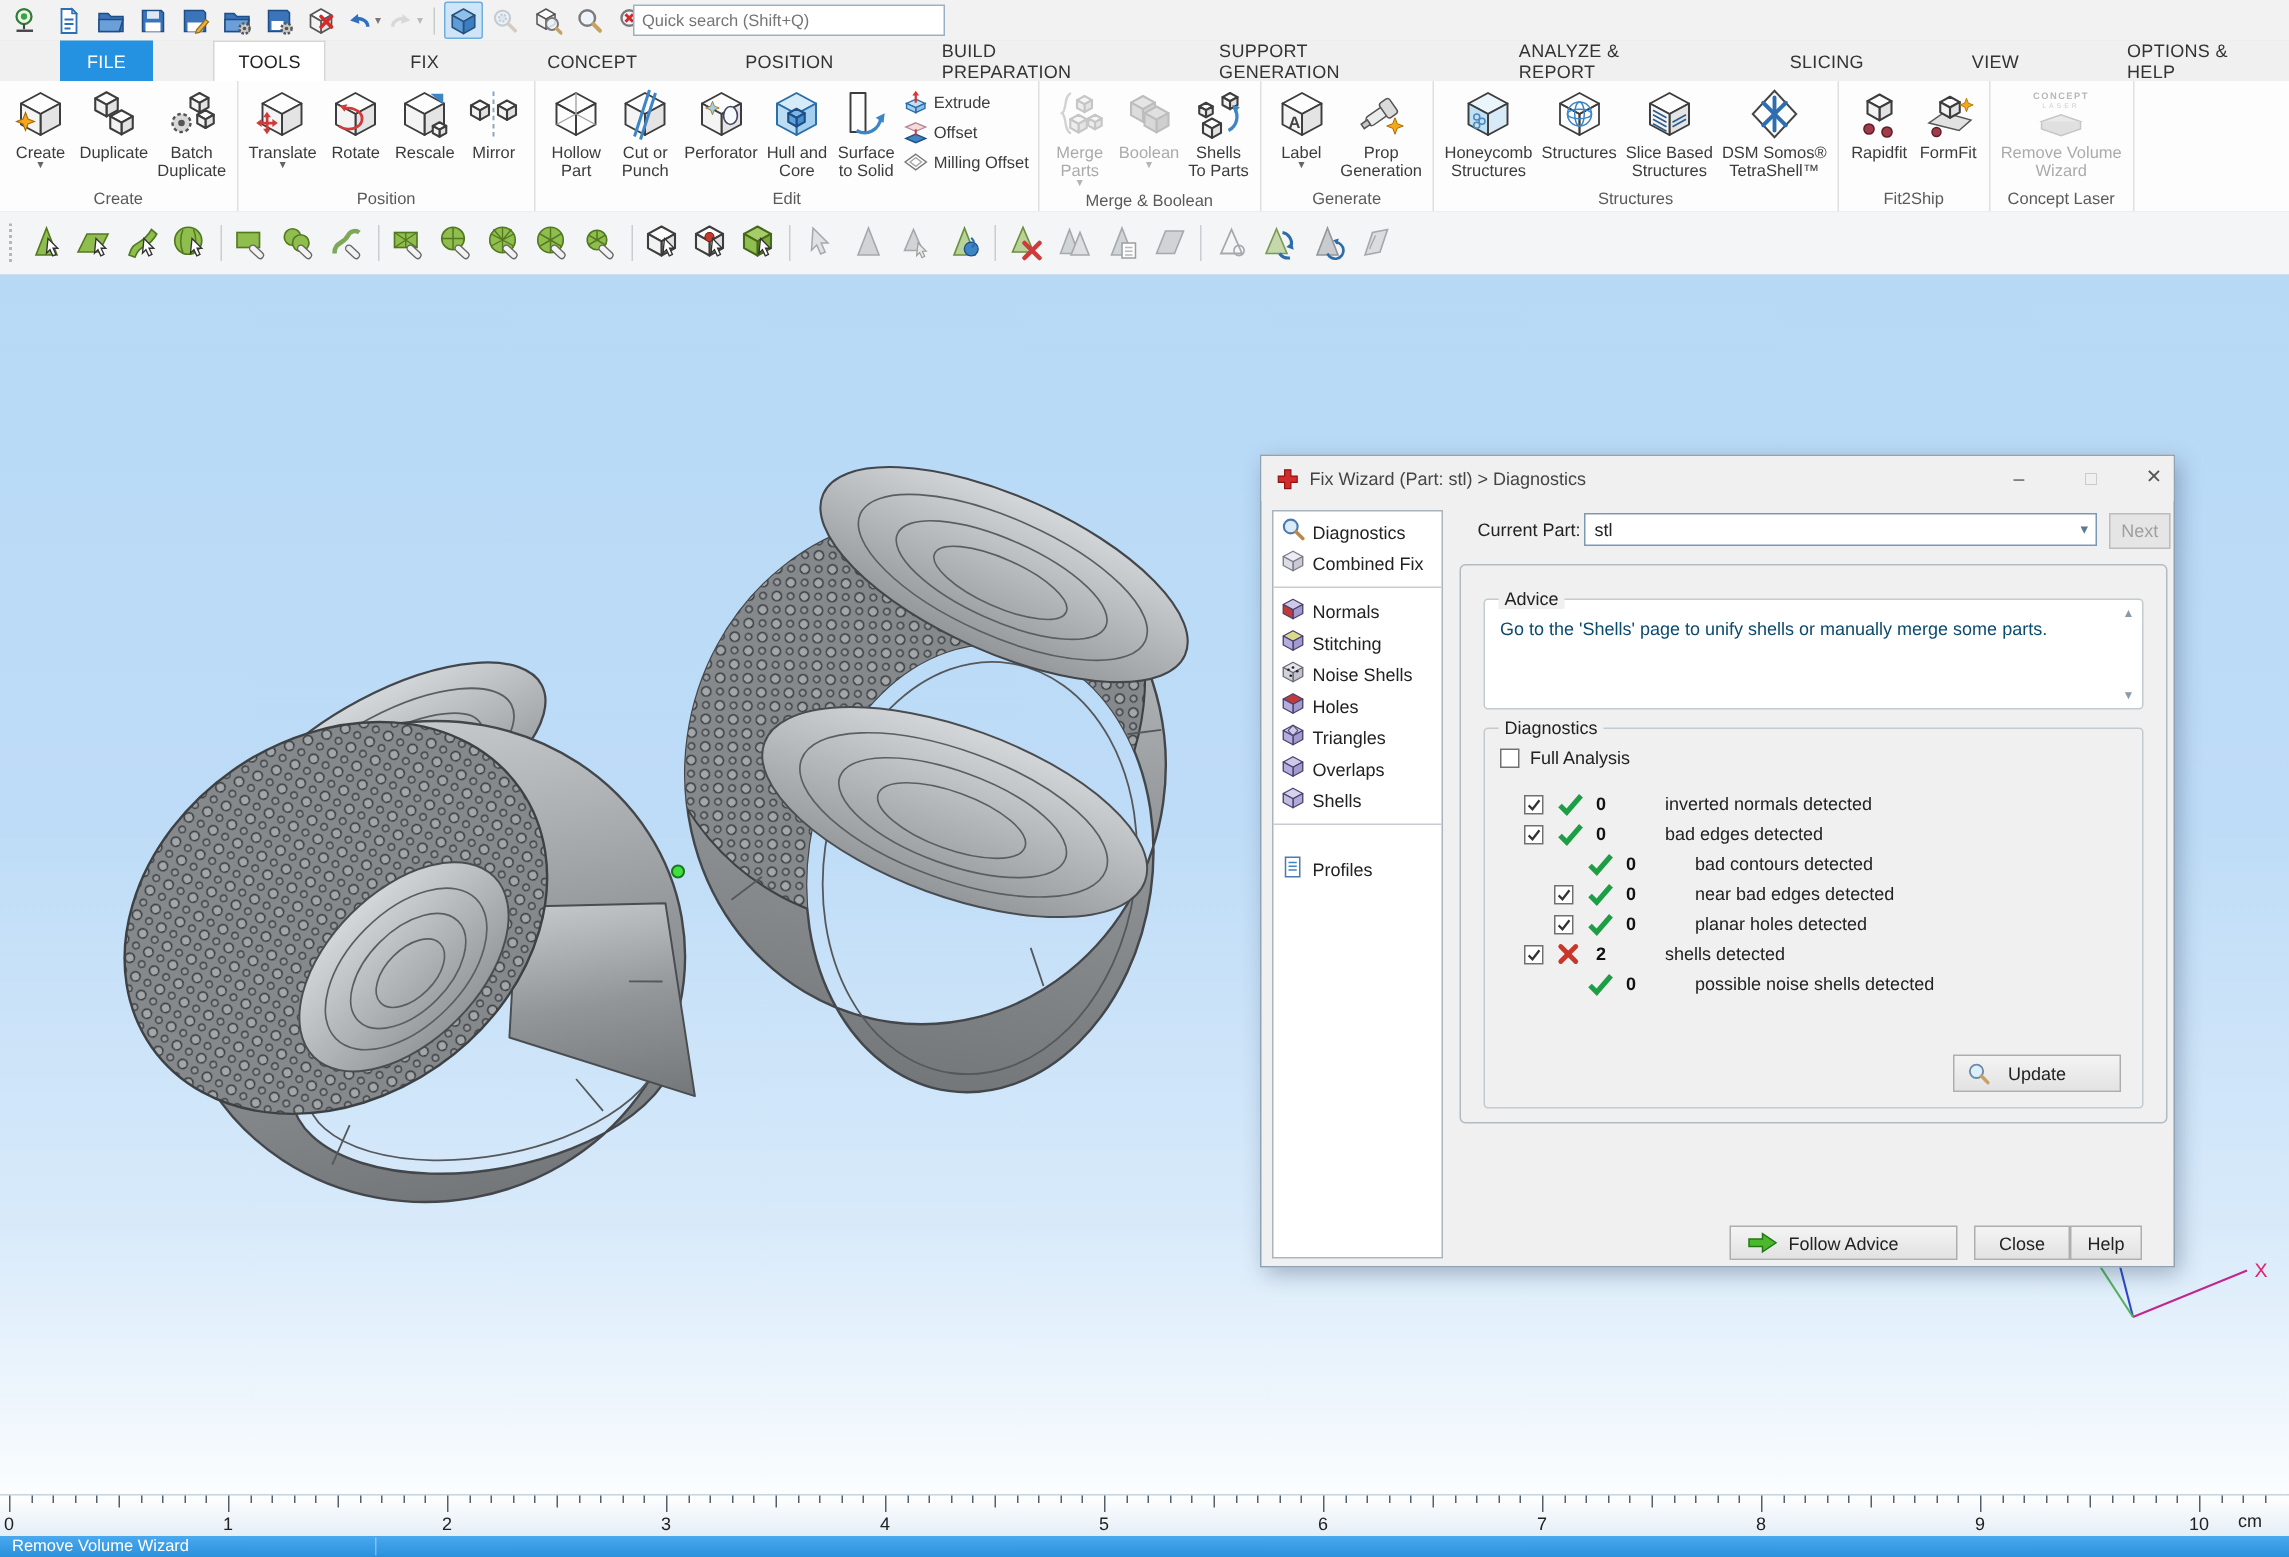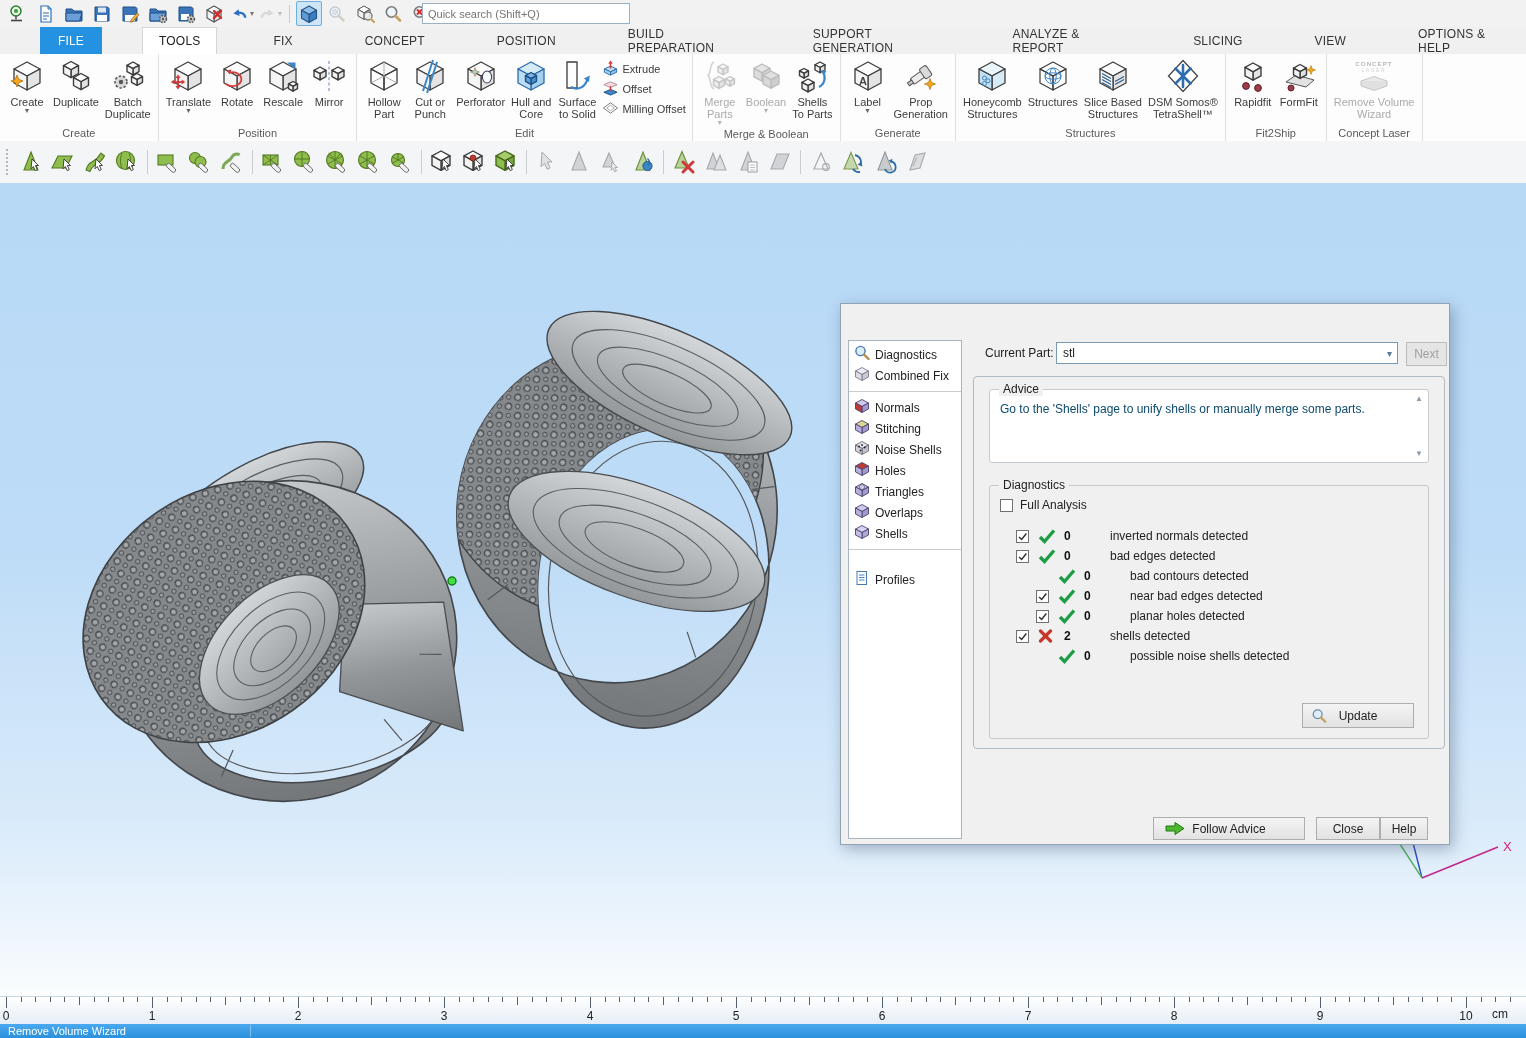--- a/index.html
+++ b/index.html
@@ -69,21 +69,21 @@
   .sb-item svg{margin-right:5px;flex:none;}
   .sb-sep{height:1px;background:#c8ccd0;margin:5px 0;}
   .sb-gap{height:14px;}
   #cp-label{position:absolute;left:144px;top:42px;font-size:12px;color:#222;}
   #cp-select{position:absolute;left:215px;top:38px;width:342px;height:22px;background:#fff;border:1px solid #7a99b5;box-sizing:border-box;font-size:12px;color:#222;display:flex;align-items:center;padding-left:6px;}
   #cp-chevron{position:absolute;right:5px;color:#5a7a95;font-size:10px;}
   #btn-next{position:absolute;left:565px;top:38px;width:39px;height:22px;background:#e5e5e5;border:1px solid #bcbcbc;color:#9f9f9f;font-size:12px;display:flex;align-items:center;justify-content:center;}
   #dlg-panel{position:absolute;left:132px;top:72px;width:472px;height:373px;border:1px solid #b2bac2;border-radius:4px;box-sizing:border-box;}
   .groupbox{position:absolute;border:1px solid #c3cad0;border-radius:3px;}
   .gb-legend{position:absolute;top:-8px;left:9px;background:#f0f0f0;padding:0 4px;font-size:12px;color:#222;}
-  #gb-advice{left:15px;top:12px;width:438px;height:72px;background:#fff;}
+  #gb-advice{left:15px;top:22px;width:438px;height:72px;background:#fff;}
   #gb-advice .gb-legend{background:#f0f0f0;}
   #advice-text{position:absolute;left:10px;top:12px;right:24px;font-size:12px;color:#0c4a6e;}
   #advice-scroll{position:absolute;right:2px;top:4px;bottom:4px;width:14px;display:flex;flex-direction:column;justify-content:space-between;align-items:center;color:#8a9aa8;font-size:8px;}
   #gb-diag{left:15px;top:108px;width:438px;height:252px;}
   #full-analysis{position:absolute;left:10px;top:12px;display:flex;align-items:center;font-size:12px;color:#222;}
   #diag-items{position:absolute;left:0px;top:40px;right:6px;}
   .drow{display:flex;align-items:center;height:20px;font-size:12px;color:#222;}
   .cb{width:13px;height:13px;background:#fff;border:1px solid #707070;box-sizing:border-box;display:inline-flex;align-items:center;justify-content:center;flex:none;}
   .cb svg{display:block;}
   .cb-slot{width:22px;display:flex;flex:none;}
@@ -1142,20 +1142,31 @@
     <span class="tick" style="left:1509.8px;height:5px"></span>
     <span id="runit" style="left:1492px">cm</span>
   </div>
 
 <div id="statusbar">
   <span>Remove Volume Wizard</span>
   <span id="statusdiv"></span>
 </div>
 
 <div id="dialog">
+  <div id="dlg-titlebar">
+    <span id="dlg-icon">
+      <svg width="15" height="15" viewBox="0 0 15 15">
+          <path d="M5.4 1.2 h4.2 v4.2 h4.2 v4.2 h-4.2 v4.2 h-4.2 v-4.2 h-4.2 v-4.2 h4.2 Z" fill="#d42a2a" stroke="#8a1515" stroke-width="0.8"></path>
+        </svg>
+    </span>
+    <span id="dlg-title">Fix Wizard (Part: stl) &gt; Diagnostics</span>
+    <span class="dlg-ctl" id="dlg-min">–</span>
+    <span class="dlg-ctl" id="dlg-max">□</span>
+    <span class="dlg-ctl" id="dlg-close">✕</span>
+  </div>
 
   <div id="dlg-sidebar">
       <div class="sb-item">
         <span><svg width="16" height="16" viewBox="0 0 16 16">
             <circle cx="6.5" cy="6" r="4.6" fill="#d9ecf8" stroke="#4a7ab0" stroke-width="1.4"></circle>
             <path d="M10 9.5 L14.5 14" stroke="#b8894a" stroke-width="2.4" stroke-linecap="round"></path>
           </svg></span>
         <span>Diagnostics</span>
       </div>
       <div class="sb-item">

